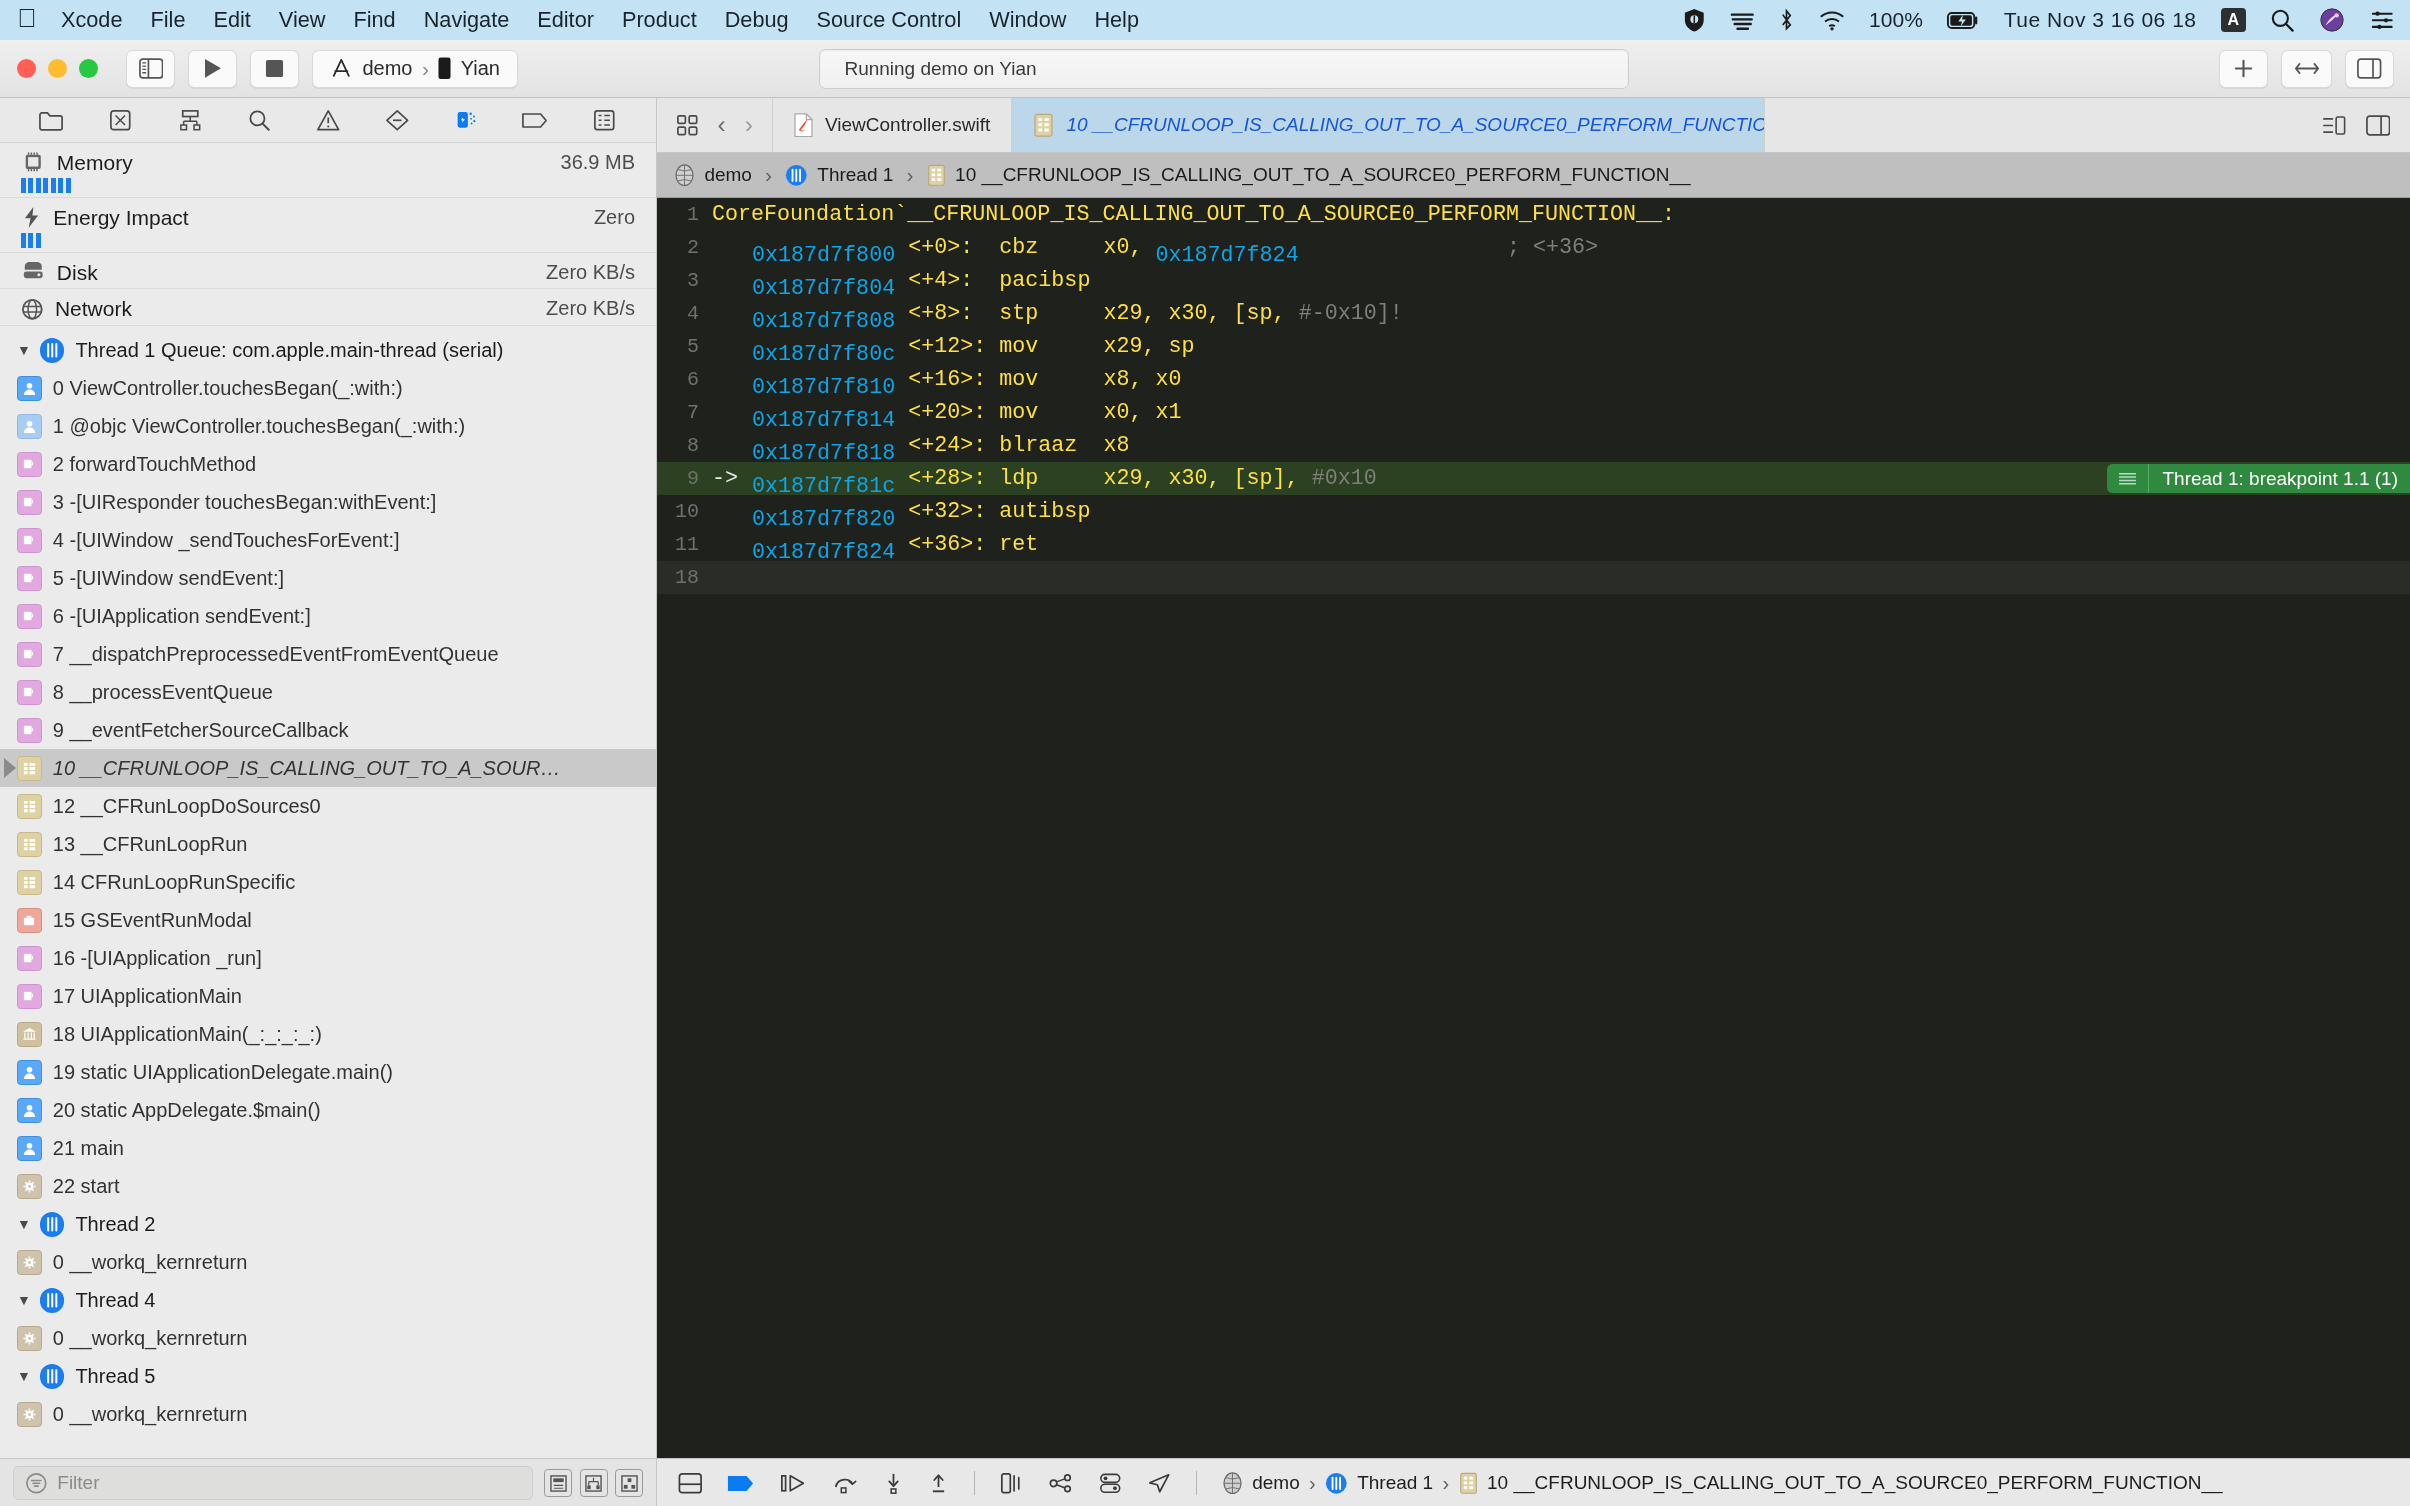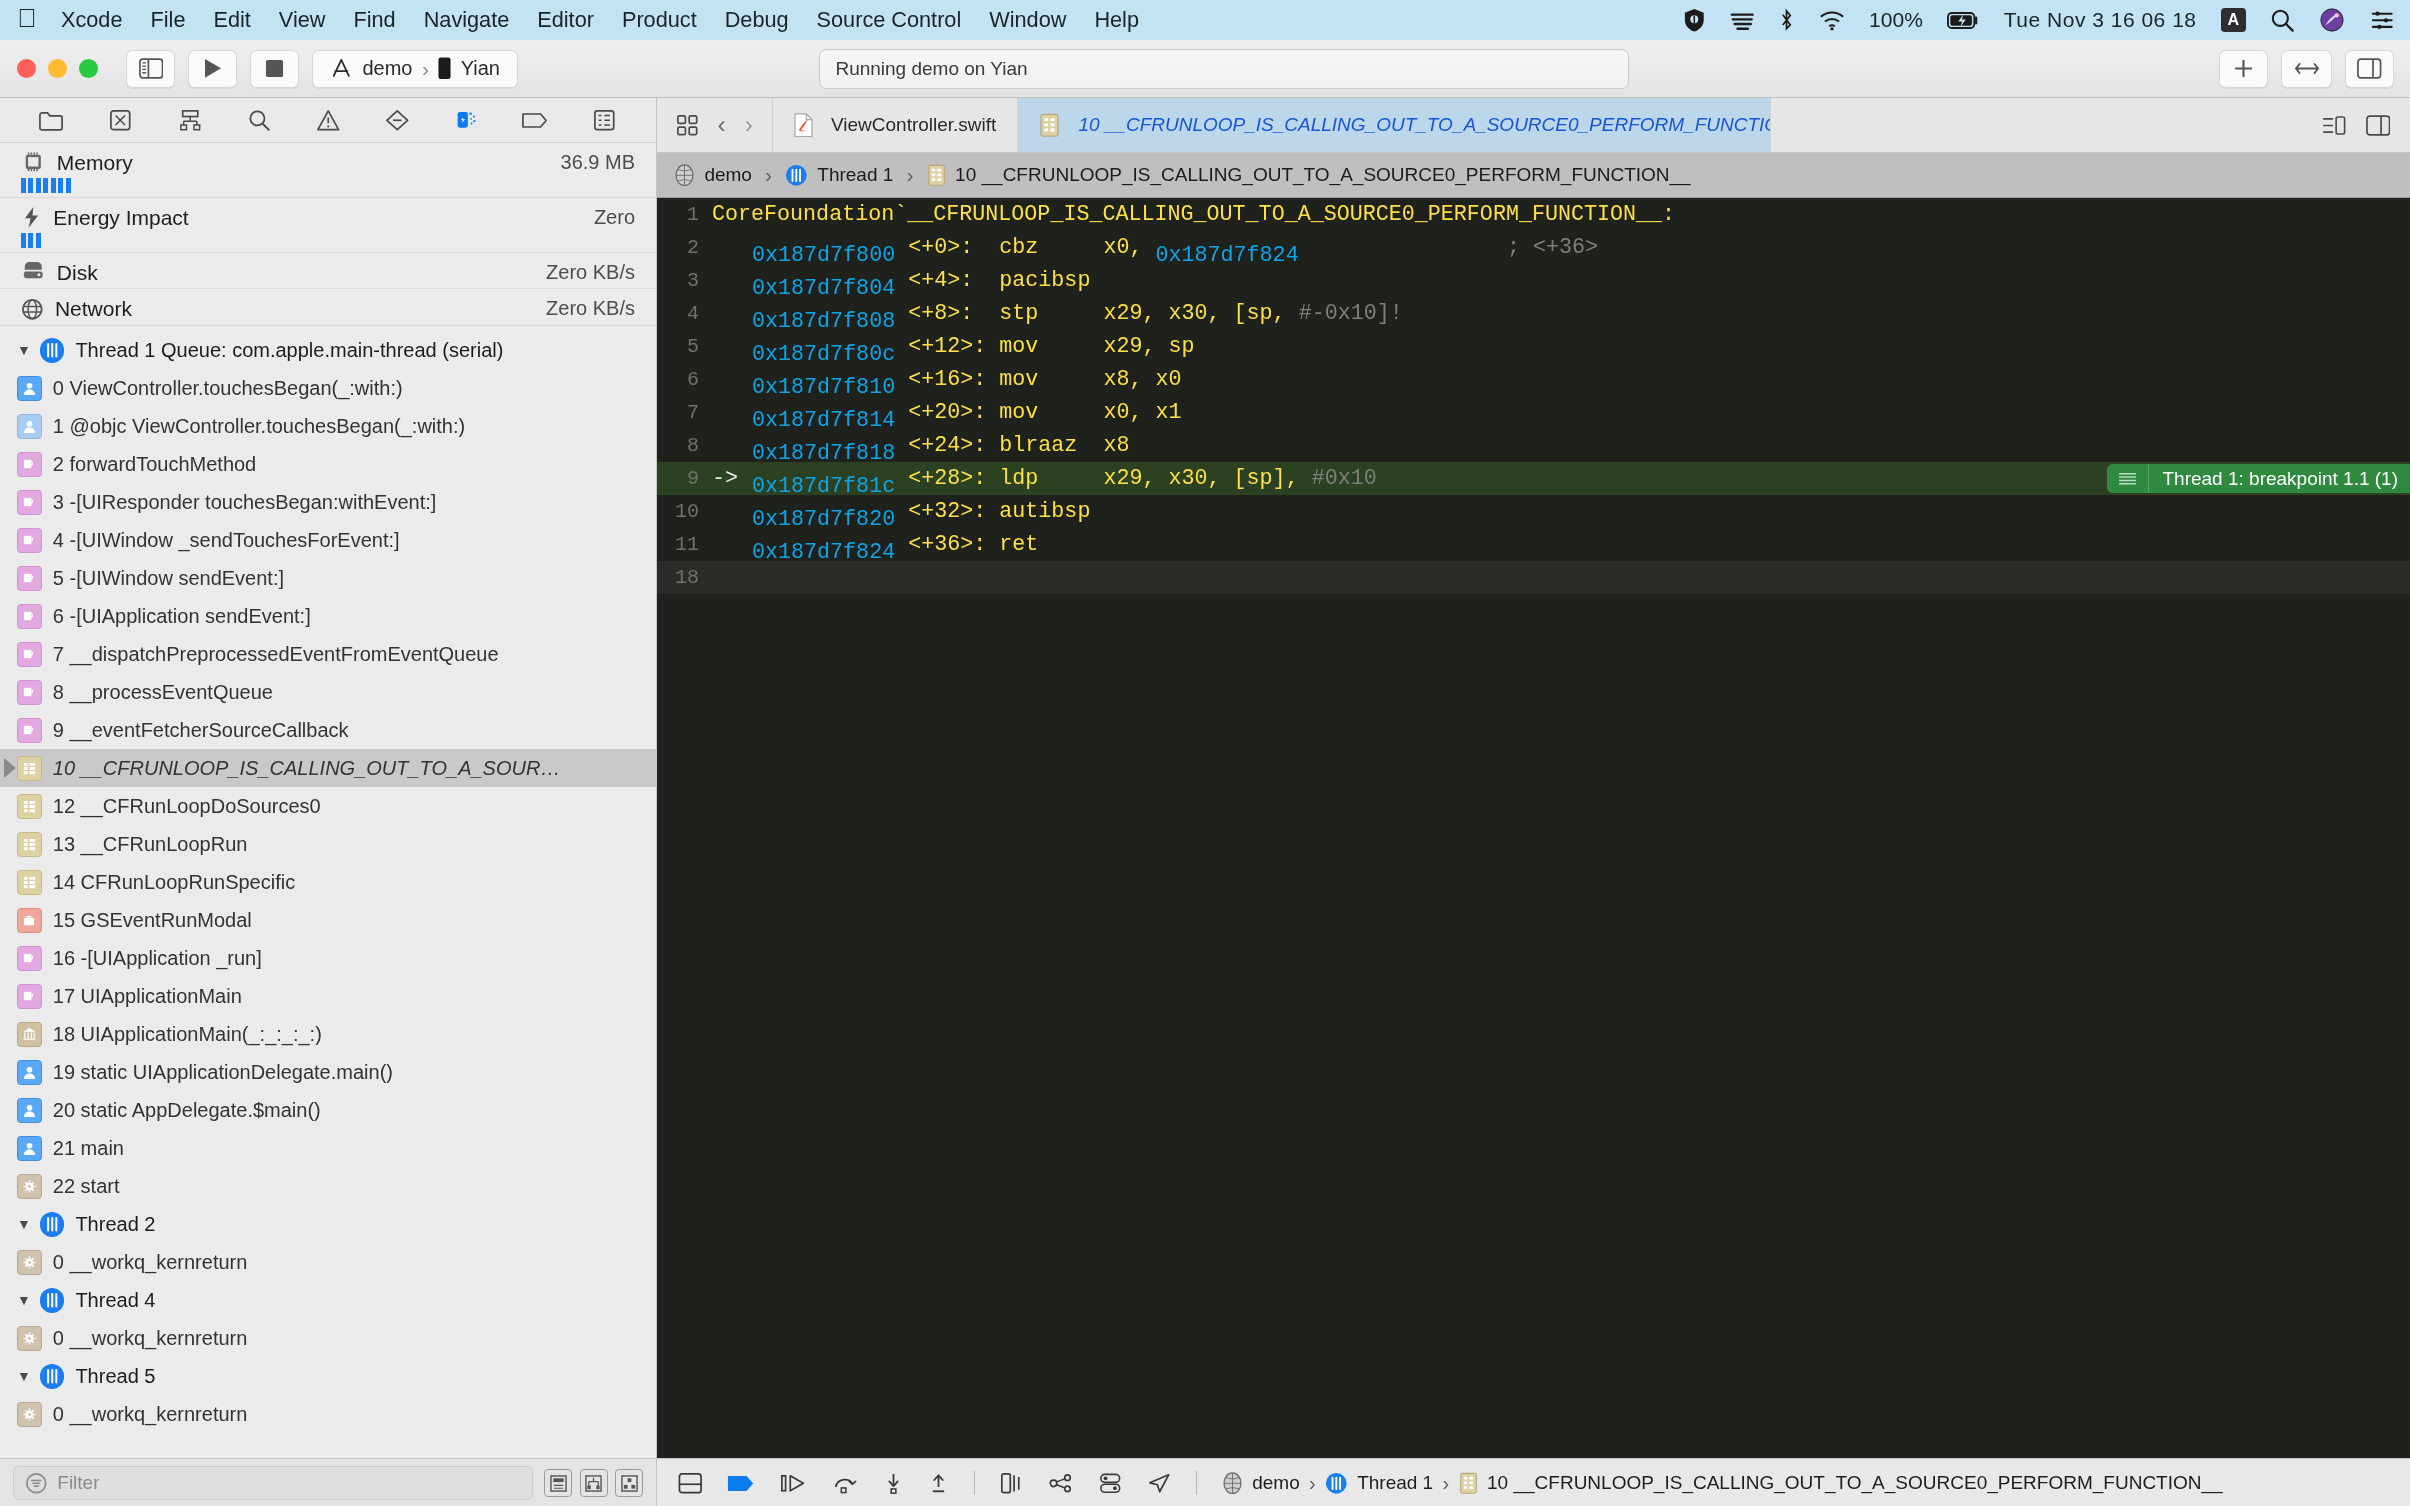--- a/index.html
+++ b/index.html
@@ -73,21 +73,21 @@
   .scheme .sep { color: #8a8a8a; font-size: 21px; }
   .activity {
     flex: 1;
     max-width: 810px;
     margin: 0 auto;
     height: 40px;
     background: linear-gradient(#f7f7f7, #f0f0f0);
     border: 0.9px solid #cdcdcd;
     border-radius: 6.6px;
     display: flex; align-items: center;
-    padding: 0 15px;
+    padding: 0 24px;
     font-size: 19px; color: #3a3a3a;
     box-shadow: inset 0 0.9px 1.9px rgba(0,0,0,0.06);
   }
   .tb-right { margin-left: auto; display: flex; gap: 13px; align-items: center; }
 
   
   .main { display: flex; height: calc(1507px - 40px - 58px); }
 
   
   .navigator {
@@ -188,21 +188,21 @@
     background: #e6e6e6;
     border-bottom: 0.9px solid #c6c6c6;
     display: flex; align-items: stretch;
   }
   .tabbar-left {
     display: flex; align-items: center; gap: 19px;
     padding: 0 19px;
     border-right: 0.9px solid #d0d0d0;
   }
   .tab {
-    display: flex; align-items: center; gap: 18px;
+    display: flex; align-items: center; gap: 12px;
     padding: 0 21px;
     font-size: 19px; color: #2a2a2a;
     border-right: 0.9px solid #cfcfcf;
     white-space: nowrap;
     max-width: 753px;
     overflow: hidden;
   }
   .tab.active {
     background: #bcd7ea;
     color: #1555d6;

